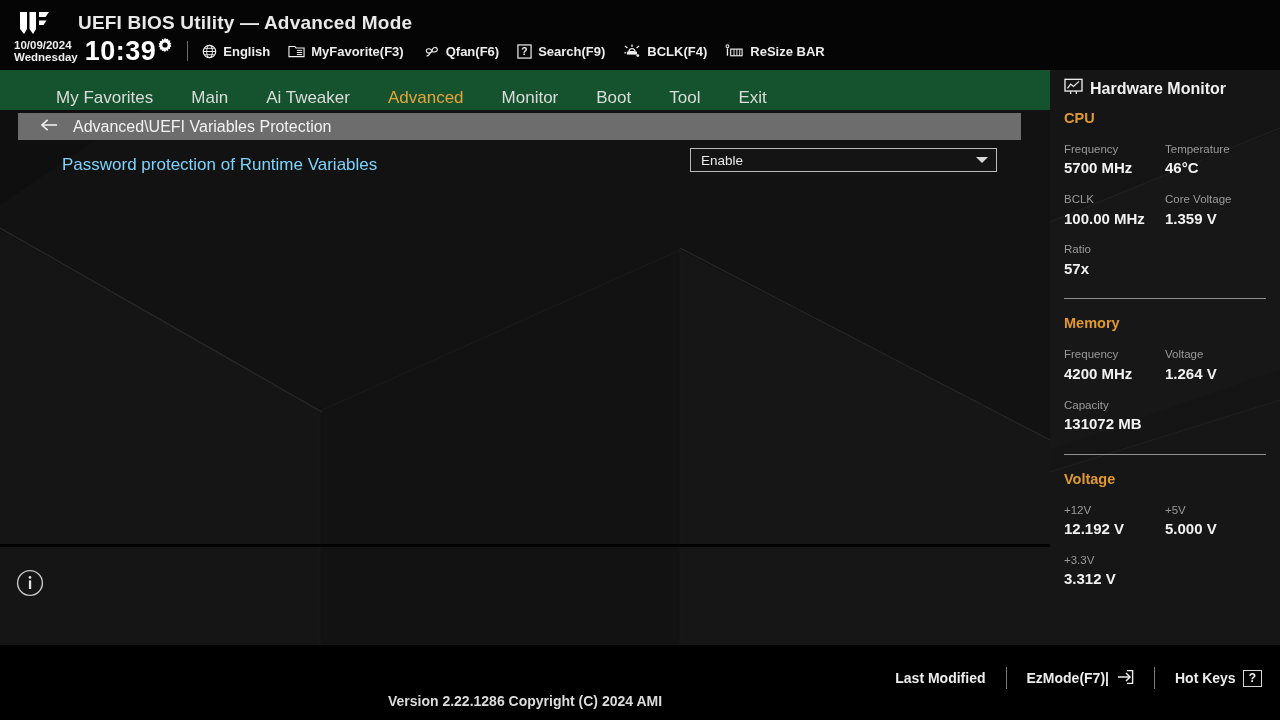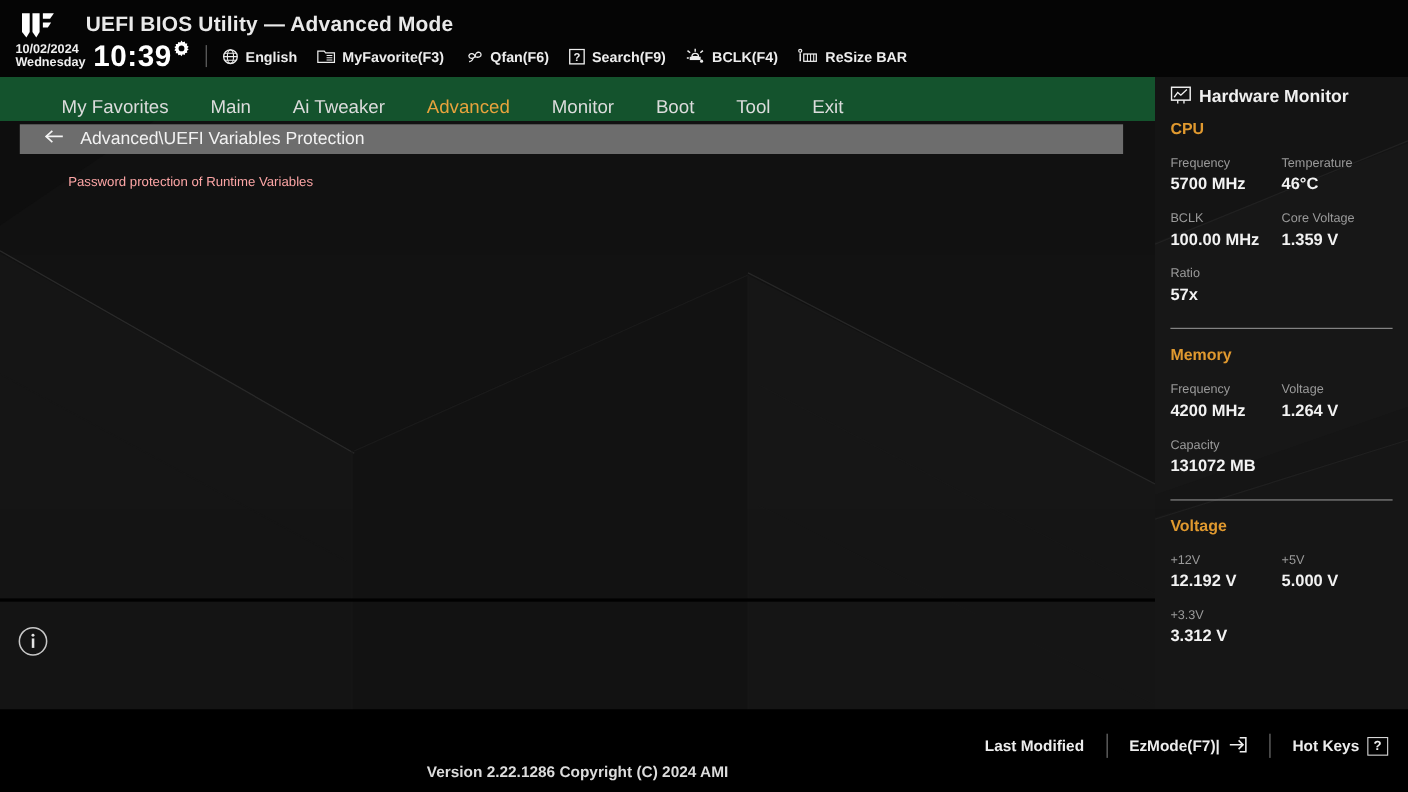--- a/index.html
+++ b/index.html
@@ -40,21 +40,21 @@
 
   
   .content { position:absolute; left:0; top:110px; width:1050px; height:535px; background:#121212; overflow:hidden; }
   .bgart { position:absolute; inset:0; pointer-events:none; opacity:.85; }
 
   .breadcrumb { position:absolute; left:18px; top:3px; width:1003px; height:27px;
                 background:#6d6d6d; display:flex; align-items:center; padding-left:22px; gap:14px; }
   .crumb-text { font-size:16px; color:#f2f2f2; white-space:nowrap; }
 
   .setting-row { position:absolute; left:0; top:38px; width:1050px; height:34px; display:flex; align-items:center; }
-  .setting-label { position:absolute; left:62px; font-size:12px; color:#fca5a5; white-space:nowrap; }
+  .setting-label { position:absolute; left:62px; font-size:17px; color:#7dd3fc; white-space:nowrap; }
   .dropdown { position:absolute; left:690px; top:0; width:307px; height:24px;
               background:#141414; border:1px solid #b9b9b9; display:flex; align-items:center;
               padding:0 8px 0 10px; justify-content:space-between; }
   .dd-value { font-size:13.5px; color:#e9e9e9; }
   .dd-caret { width:0; height:0; border-left:6px solid transparent; border-right:6px solid transparent; border-top:6px solid #d8d8d8; }
 
   .panel-divider { position:absolute; left:0; top:434px; width:1050px; height:3px; background:#000; opacity:.92; }
   .infozone { position:absolute; left:0; top:437px; width:1050px; height:98px; }
   .info-icon { position:absolute; left:16px; top:22px; }
 
@@ -94,21 +94,21 @@
           <path d="M11.5 2 L18 2 L18 19 L15 24 L11.5 19 Z" fill="#ffffff"></path>
           <path d="M21 2 L31 2 L27.5 7 L21 7 Z" fill="#ffffff"></path>
           <path d="M21 10.5 L28.5 10.5 L25.5 15 L21 15 Z" fill="#ffffff"></path>
         </svg>
       </span>
       <span class="app-title">UEFI BIOS Utility — Advanced Mode</span>
     </div>
 
     <div class="meta-row">
       <span class="datestack">
-        <span class="dateline">10/02/2024</span>
+        <span class="dateline">10/09/2024</span>
         <span class="dayline">Wednesday</span>
       </span>
       <span class="clock">10:39</span>
       <span class="gear">
         <svg width="16" height="16" viewBox="0 0 16 16">
           <path fill="#ffffff" d="M8 0.8l1.1 1.5 1.8-.6.5 1.8 1.9.1-.4 1.8 1.6 1-1.2 1.4 1.2 1.4-1.6 1 .4 1.8-1.9.1-.5 1.8-1.8-.6L8 15.2l-1.1-1.5-1.8.6-.5-1.8-1.9-.1.4-1.8-1.6-1 1.2-1.4L1.5 6.8l1.6-1-.4-1.8 1.9-.1.5-1.8 1.8.6z"></path>
           <circle cx="8" cy="8" r="2.6" fill="#050505"></circle>
         </svg>
       </span>
 
@@ -225,20 +225,24 @@
         <svg width="19" height="14" viewBox="0 0 20 14">
           <line x1="2" y1="7" x2="18" y2="7" stroke="#f4f4f4" stroke-width="1.6"></line>
           <polyline points="8,1.6 2,7 8,12.4" fill="none" stroke="#f4f4f4" stroke-width="1.6"></polyline>
         </svg>
       </span>
       <span class="crumb-text">Advanced\UEFI Variables Protection</span>
     </div>
 
     <div class="setting-row">
       <span class="setting-label">Password protection of Runtime Variables</span>
+      <span class="dropdown">
+        <span class="dd-value">Enable</span>
+        <span class="dd-caret"></span>
+      </span>
     </div>
 
     <div class="panel-divider"></div>
 
     <div class="infozone">
       <span class="info-icon">
         <svg width="28" height="28" viewBox="0 0 28 28">
           <ellipse cx="14" cy="14" rx="12.4" ry="12.4" fill="none" stroke="#c7c7c7" stroke-width="1.4"></ellipse>
           <circle cx="14" cy="8.4" r="1.35" fill="#e4e4e4"></circle>
           <rect x="12.9" y="11.4" width="2.3" height="8.6" fill="#e4e4e4"></rect>

